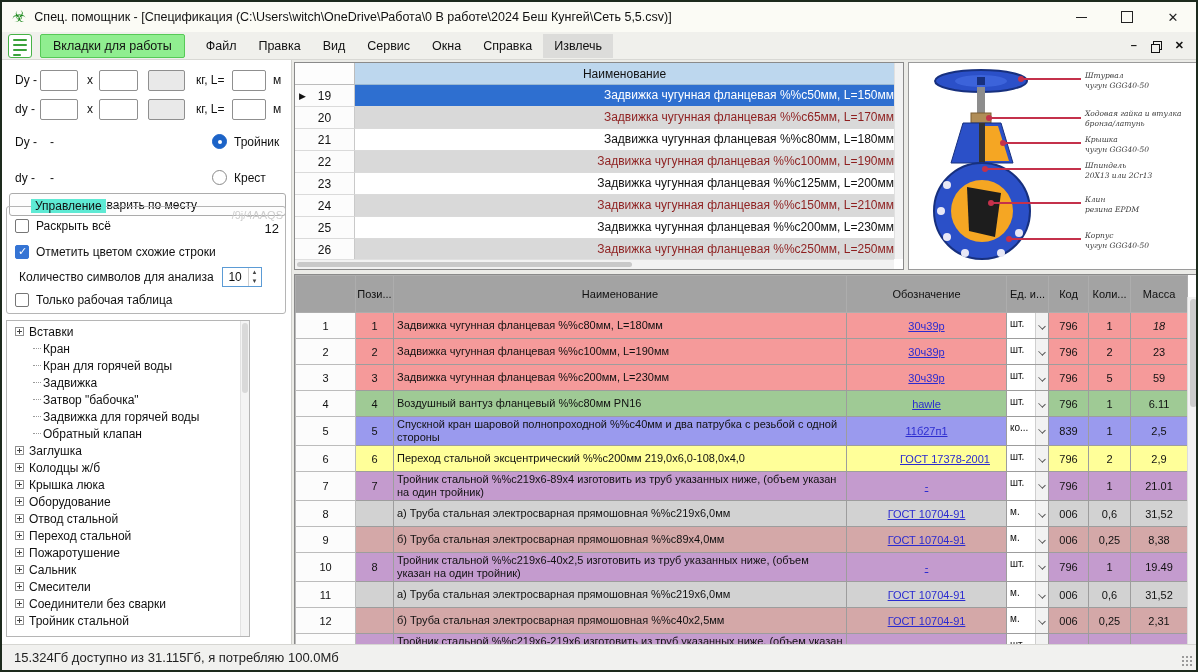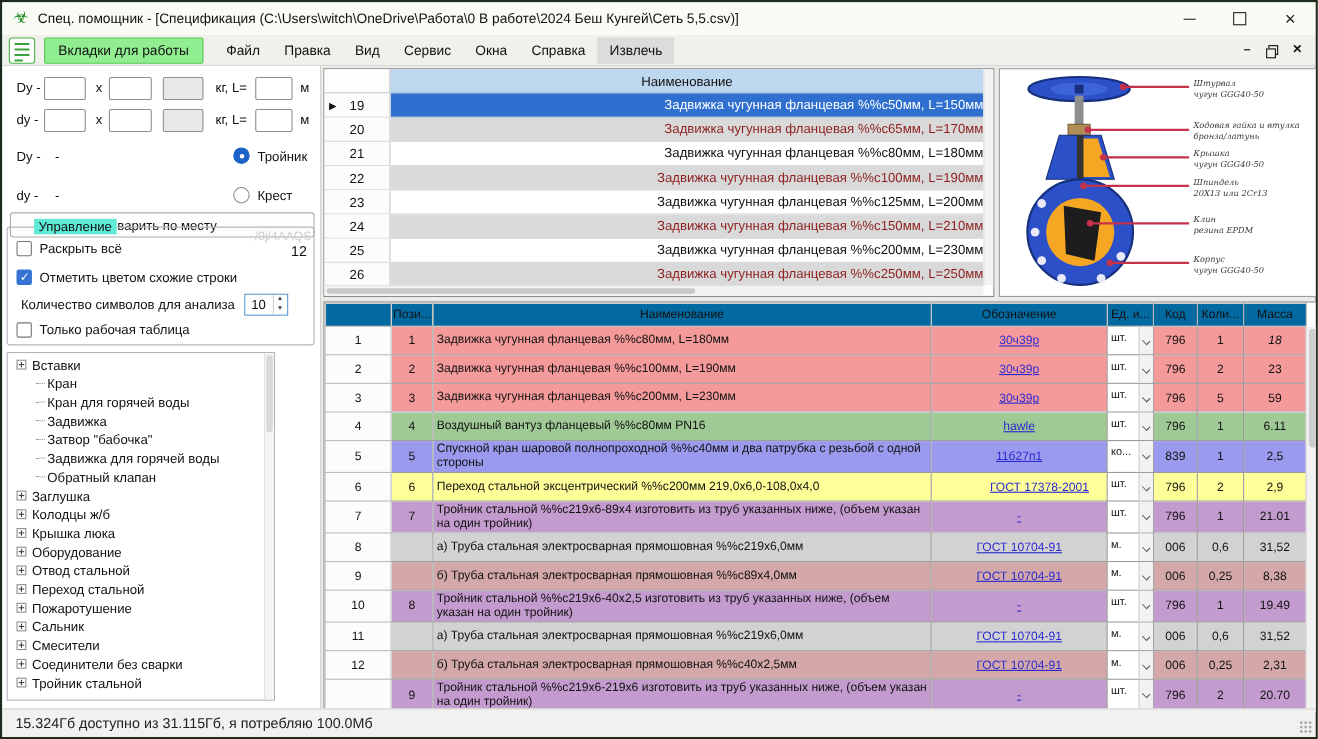--- a/index.html
+++ b/index.html
@@ -94,21 +94,21 @@
   .valve-panel { position:absolute; left:906px; top:60px; width:290px; height:208px; background:#fff; border:1px solid #9a9a9a; }
   .valve-label { position:absolute; left:176px; width:112px; font-family:"DejaVu Serif", serif; font-style:italic; font-size:7.5px; color:#3a3a3a; line-height:1.35; }
   .valve-label .vl-t { display:block; }
 
   
   .spec-wrap { position:absolute; left:292px; top:272px; width:906px; height:374px; background:#fff; border:1px solid #8a8a8a; overflow:hidden; }
   table.spec { border-collapse:collapse; table-layout:fixed; width:892px; }
   .spec col.c-num{width:60px;} .spec col.c-pos{width:38px;} .spec col.c-name{width:453px;}
   .spec col.c-des{width:160px;} .spec col.c-unit{width:42px;} .spec col.c-code{width:40px;}
   .spec col.c-qty{width:42px;} .spec col.c-mass{width:57px;}
-  .spec th { height:21px; background:#0369a1; border:1px solid #adadad; font-size:11px; font-weight:normal; color:#111; overflow:hidden; white-space:nowrap;margin-left:21px; }
+  .spec th { height:37px; background:#a3a3a3; border:1px solid #adadad; font-size:11px; font-weight:normal; color:#111; overflow:hidden; white-space:nowrap;margin-left:21px; }
   .spec td { border:1px solid #9d9d9d; font-size:11px; color:#111; height:26px; padding:1px 3px; overflow:hidden; }
   .spec td.rnum { background:#fcfcfc; text-align:center; border-color:#bcbcbc; }
   .spec td.pos { text-align:center; }
   .spec td.name { line-height:13px; }
   .spec td.desig { text-align:center; }
   .spec td.desig a { color:#2b2bd0; text-decoration:underline; cursor:pointer; }
   .spec td.unit { background:#fff; padding:0; }
   .unit-box { display:flex; align-items:stretch; height:100%; }
   .unit-box .ut { flex:1; font-size:10px; padding:5px 1px 0 3px; white-space:nowrap; overflow:hidden; }
   .unit-box .ua { width:13px; background:#f2f2f2; border-left:1px solid #cfcfcf; position:relative; }

